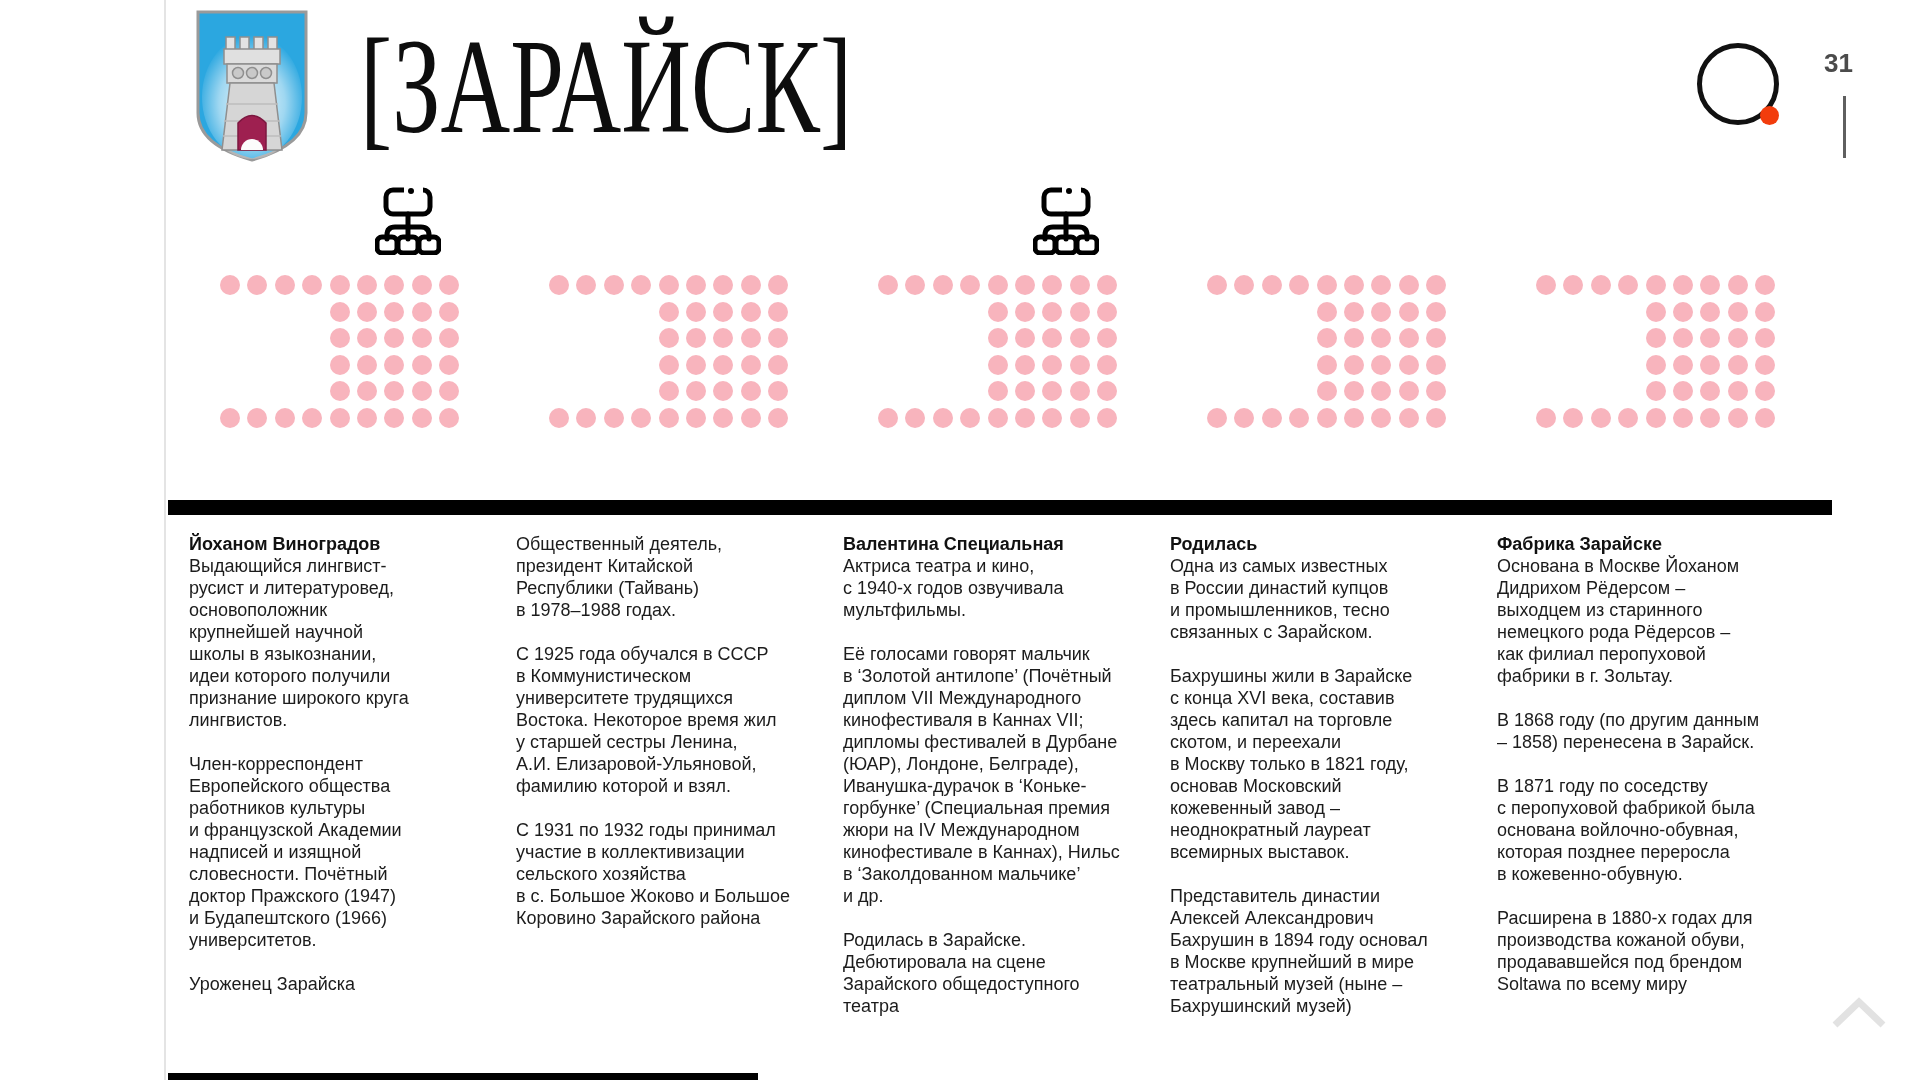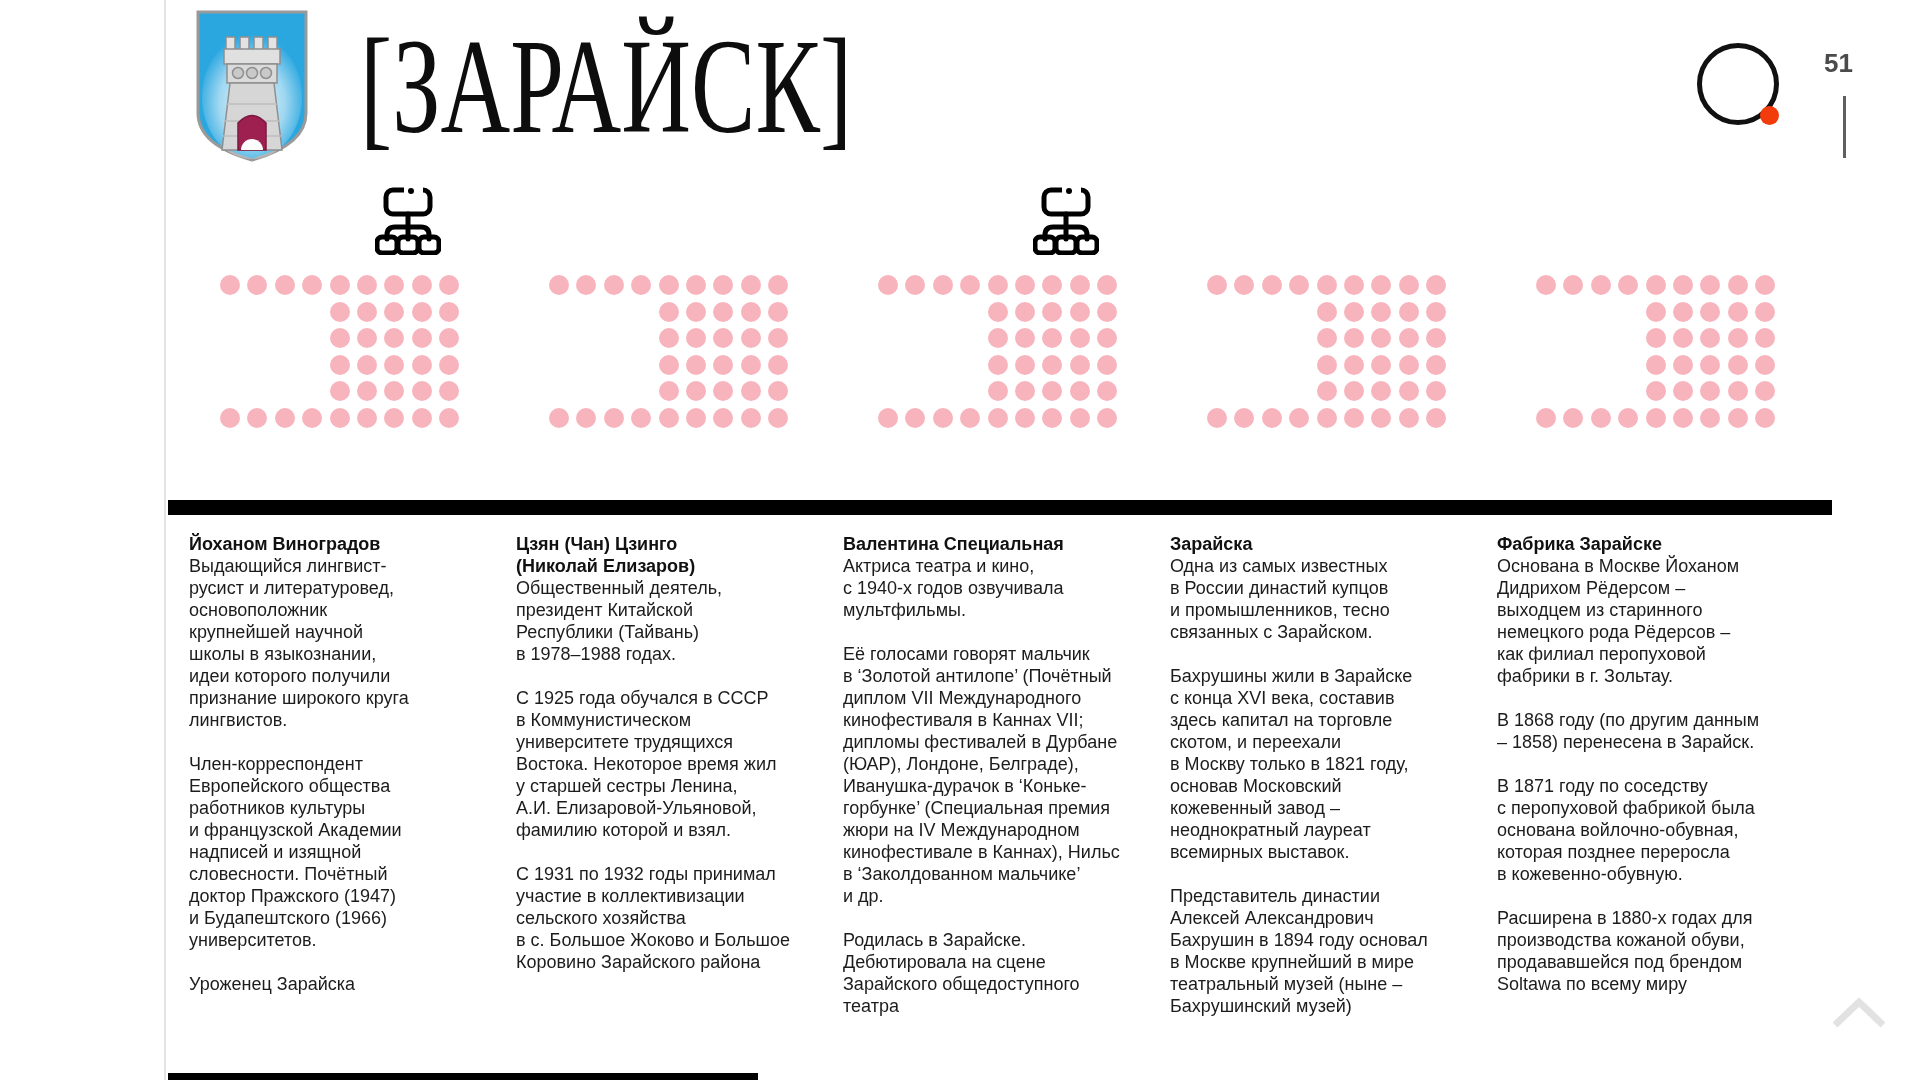--- a/index.html
+++ b/index.html
@@ -75,21 +75,21 @@
       <path d="M45 141 V114 Q59 99 73 114 V141 Z" fill="#9e2050" stroke="#7c1840" stroke-width="1.5"></path>
       <path d="M48 141 A11 11 0 0 1 70 141 Z" fill="#fcfcfc"></path>
     </svg>
   </div>
 
   <h1 class="title">[ЗАРАЙСК]</h1>
 
   <div class="progress-circle">
     <span class="progress-dot" style="background: rgb(242, 60, 12);"></span>
   </div>
-  <div class="pagenum">51</div>
+  <div class="pagenum">31</div>
   <div class="pagenum-line"></div>
 
   <div id="dots">
       <div class="dot-block" style="left: 0px;">
         <svg class="sitemap" viewBox="0 0 66 68">
       <g fill="none" stroke="#000" stroke-width="5" stroke-linecap="round" stroke-linejoin="round">
         <rect x="11" y="3" width="44" height="24" rx="7"></rect>
         <path d="M33 27 v13"></path>
         <path d="M12 52 v-4 q0 -8 8 -8 h26 q8 0 8 8 v4"></path>
         <path d="M33 40 v12"></path>
@@ -334,22 +334,20 @@
 и французской Академии
 надписей и изящной
 словесности. Почётный
 доктор Пражского (1947)
 и Будапештского (1966)
 университетов.
 
 Уроженец Зарайска</div>
     </section>
     <section class="col" style="left:516px">
-      <h3>Цзян (Чан) Цзинго
-(Николай Елизаров)</h3>
       <div class="colbody">Общественный деятель,
 президент Китайской
 Республики (Тайвань)
 в 1978–1988 годах.
 
 С 1925 года обучался в СССР
 в Коммунистическом
 университете трудящихся
 Востока. Некоторое время жил
 у старшей сестры Ленина,
@@ -380,21 +378,21 @@
 кинофестивале в Каннах), Нильс
 в ‘Заколдованном мальчике’
 и др.
 
 Родилась в Зарайске.
 Дебютировала на сцене
 Зарайского общедоступного
 театра</div>
     </section>
     <section class="col" style="left:1170px">
-      <h3>Зарайска</h3>
+      <h3>Родилась</h3>
       <div class="colbody">Одна из самых известных
 в России династий купцов
 и промышленников, тесно
 связанных с Зарайском.
 
 Бахрушины жили в Зарайске
 с конца XVI века, составив
 здесь капитал на торговле
 скотом, и переехали
 в Москву только в 1821 году,

